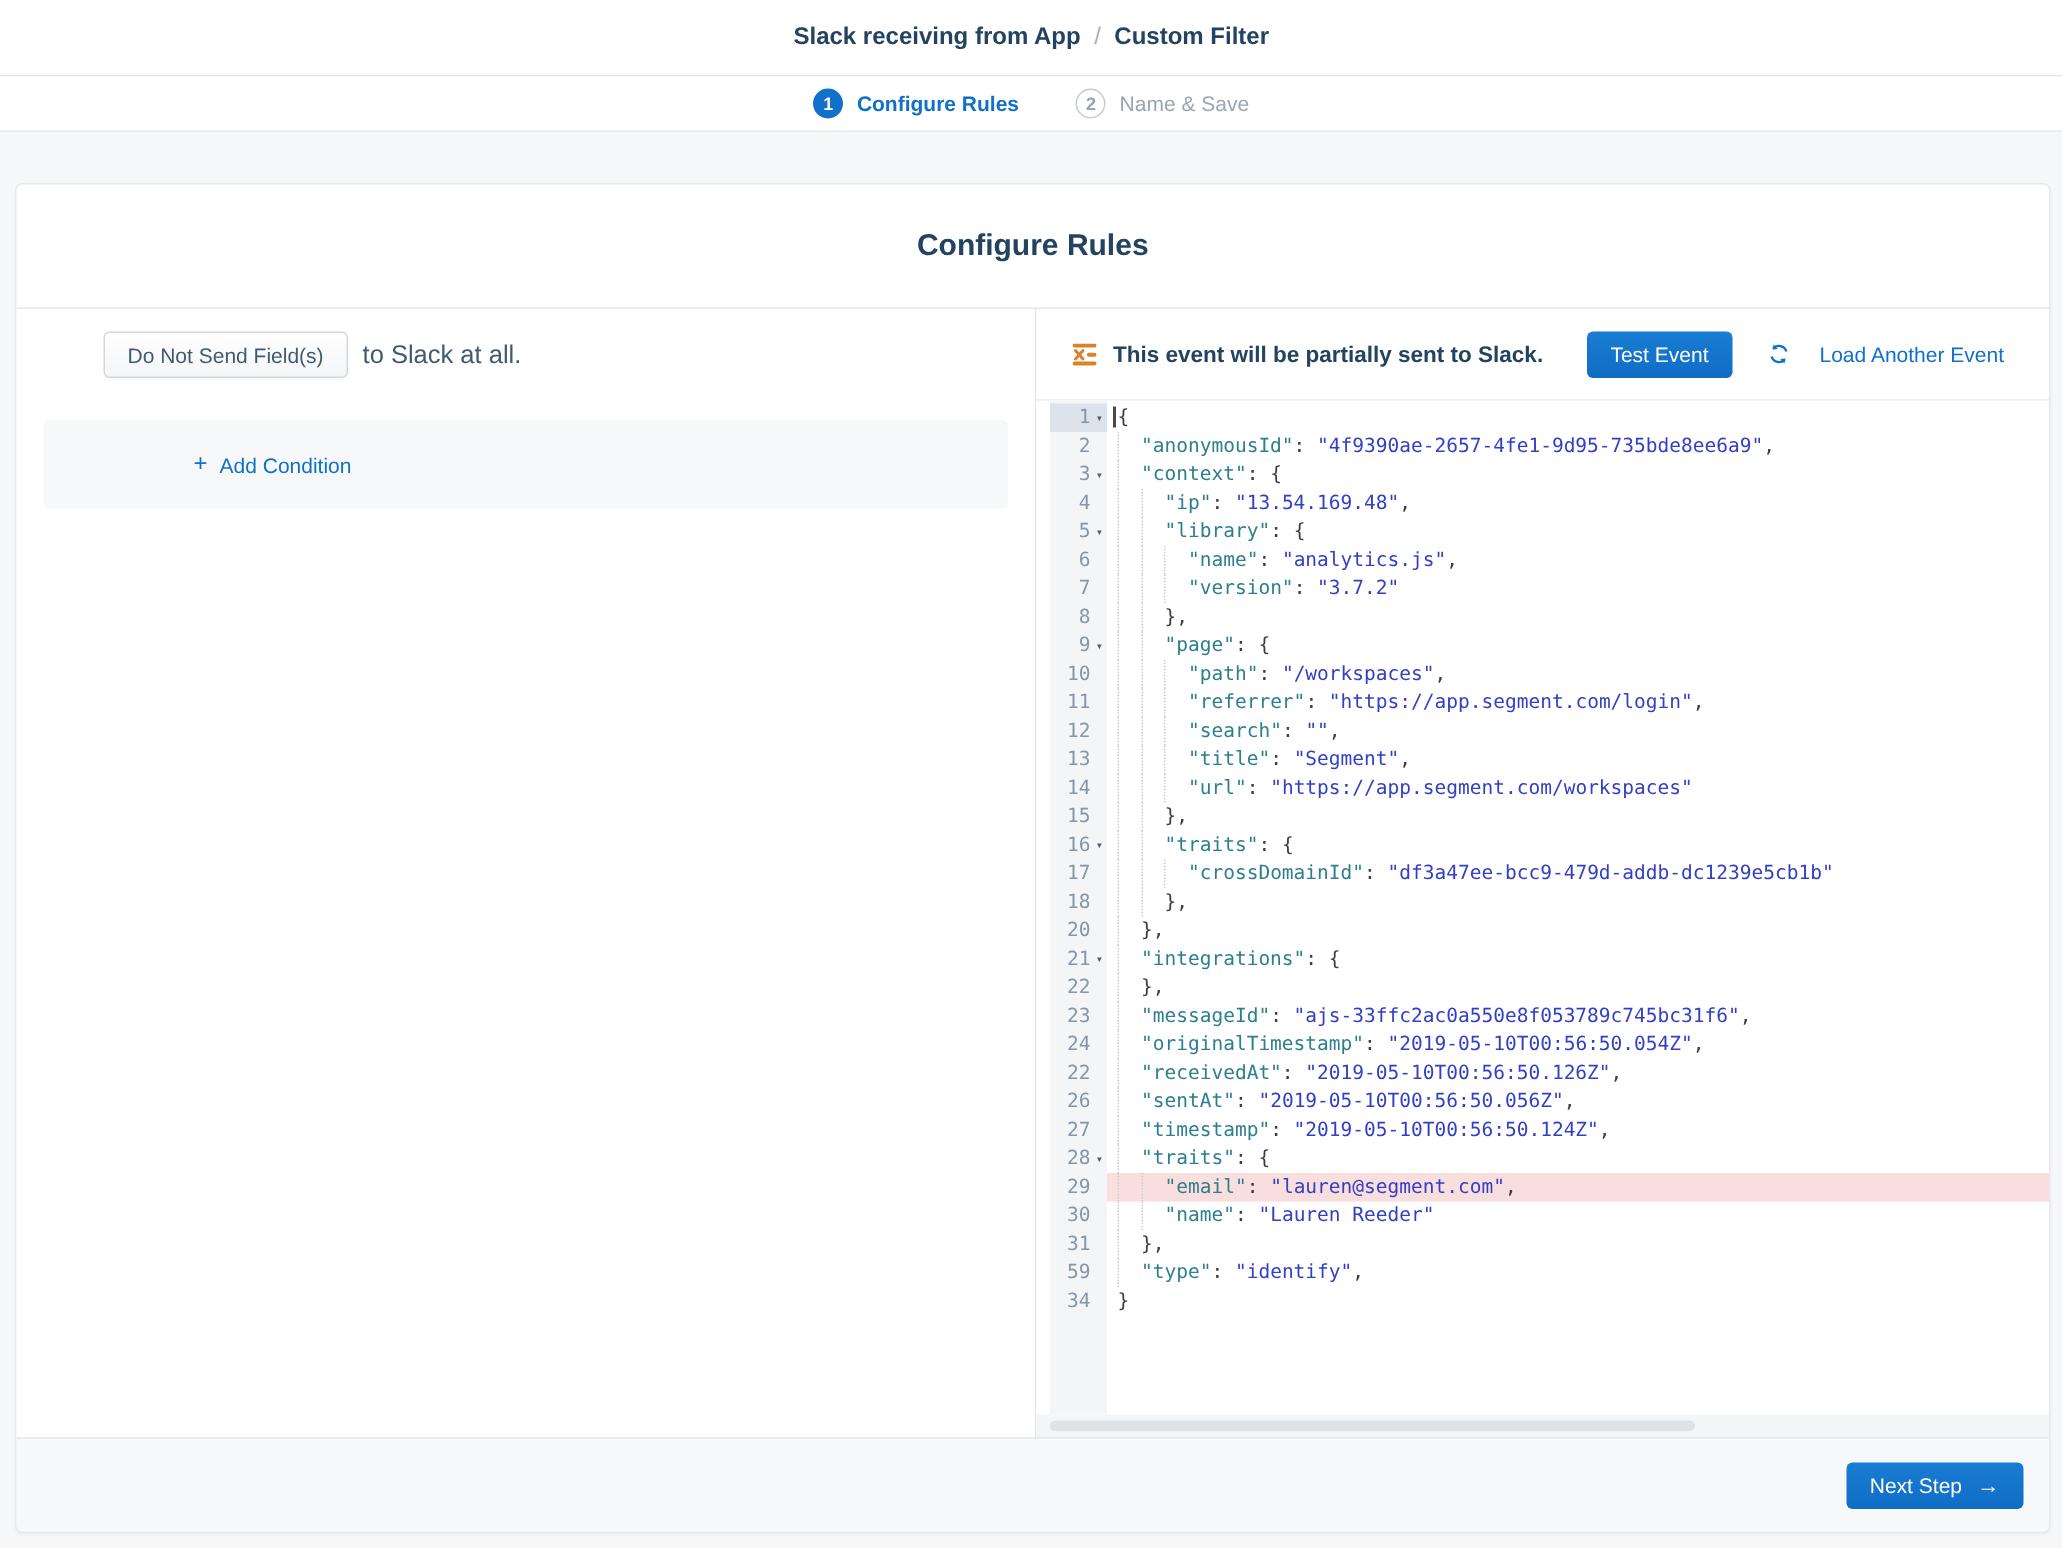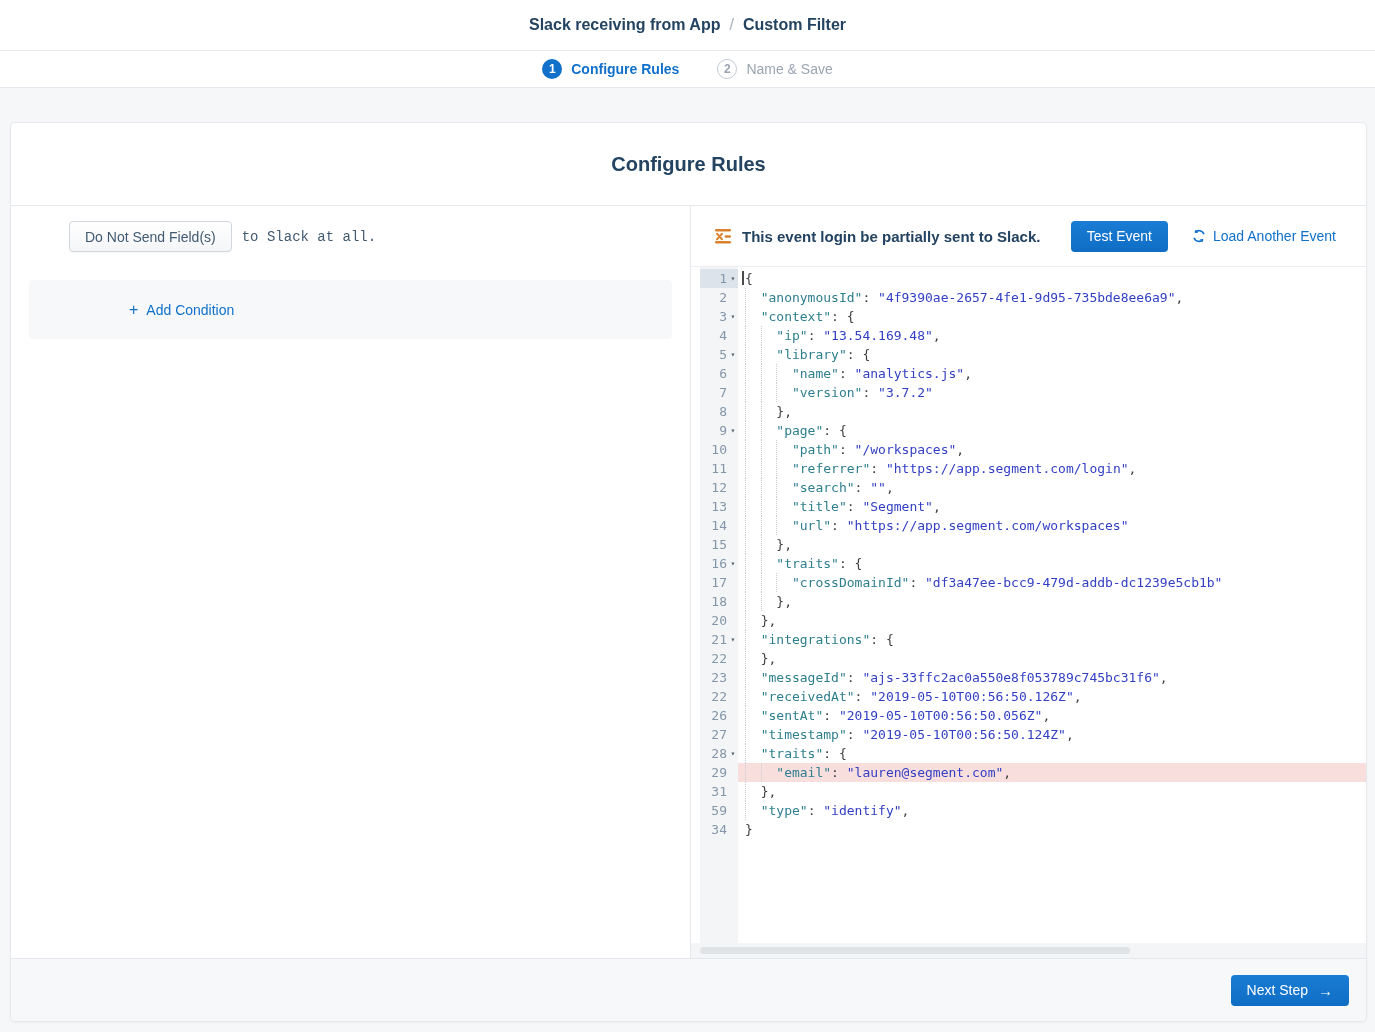--- a/index.html
+++ b/index.html
@@ -31,37 +31,37 @@
   .card-title h1 { font-size:20px; font-weight:700; color:#234361; }
 
   .card-body { display:flex; height:752px; }
 
   
   .left-panel { width:680px; border-right:1px solid #e4e7eb; padding:15px 18px; background:#fff; }
   .rule-row { display:flex; align-items:center; gap:10px; }
   .chip { height:31px; display:inline-flex; align-items:center; padding:0 15px;
           background:linear-gradient(#ffffff,#f4f5f7); border:1px solid #d2d7dd; border-radius:4px;
           font-size:14px; color:#425a70; box-shadow:0 1px 1px rgba(0,0,0,0.03); cursor:pointer;margin-left:40px; }
-  .rule-suffix { font-size:14px; color:#425a70;font-family:Liberation Mono, monospace; }
+  .rule-suffix { font-size:17px; color:#425a70; }
   .add-box { margin-top:28px; height:59px; background:#f7f8fa; border-radius:4px;
              display:flex; align-items:center; padding-left:100px; }
   .add-link { display:inline-flex; align-items:center; gap:8px; color:#1070ca; font-size:14px;
               font-weight:500; cursor:pointer; }
   .plus { font-size:16px; font-weight:400; line-height:1; }
 
   
   .right-panel { flex:1; display:flex; flex-direction:column; background:#fff; min-width:0; }
   .preview-header { height:61px; display:flex; align-items:center; padding:0 16px 0 24px;
                     border-bottom:1px solid #eceef1; }
   .status-text { font-size:15px; font-weight:700; color:#234361; margin-left:10px; flex:1; }
   .btn-primary { background:#1373cc; background:linear-gradient(#1a7cd4,#0f6dc4); color:#fff;
                  border:none; border-radius:4px; height:31px; padding:0 16px; font-size:14px;
                  font-weight:500; font-family:"Liberation Sans",sans-serif; cursor:pointer;
                  display:inline-flex; align-items:center; }
-  .load-link { display:inline-flex; align-items:center; gap:7px; color:#1070ca; font-size:14px;
+  .load-link { display:inline-flex; align-items:center; gap:20px; color:#1070ca; font-size:14px;
                font-weight:500; margin-left:24px; margin-right:14px; cursor:pointer; white-space:nowrap;text-align:center; }
 
   
   .editor { position:relative; height:676px; overflow:hidden; padding-top:2px; }
   .gutter-bg { position:absolute; left:9px; top:0; bottom:0; width:38px; background:#f4f5f6; }
   .ed-row { display:flex; height:19px; line-height:19px; margin-left:9px; position:relative;
             font-family:"DejaVu Sans Mono", monospace; font-size:13px; }
   .ed-gutter-cell { width:38px; flex:none; text-align:right; padding-right:11px; color:#8496a9;
                     position:relative; z-index:1; }
   .ed-gutter-cell.active { background:#dde3ea; }
@@ -131,21 +131,21 @@
     <div class="right-panel">
       <div class="preview-header">
         <span>
           <svg width="17" height="15" viewBox="0 0 17 15">
             <rect x="0" y="0" width="16" height="2.6" rx="1.3" fill="#d9822b"></rect>
             <rect x="0" y="12" width="16" height="2.6" rx="1.3" fill="#d9822b"></rect>
             <path d="M2 4.7 L7 10.3 M7 4.7 L2 10.3" stroke="#d9822b" stroke-width="2" stroke-linecap="round" fill="none"></path>
             <rect x="9.6" y="6.2" width="6.4" height="2.6" rx="1.3" fill="#d9822b"></rect>
           </svg>
         </span>
-        <span class="status-text">This event login be partially sent to Slack.</span>
+        <span class="status-text">This event will be partially sent to Slack.</span>
         <button class="btn-primary">Test Event</button>
         <span class="load-link">
           <span>
             <svg width="14" height="14" viewBox="0 0 16 16" fill="none">
               <path d="M13.6 6.1 A 5.9 5.9 0 0 0 3.4 4.0" stroke="#1070ca" stroke-width="1.8"></path>
               <path d="M2.4 9.9 A 5.9 5.9 0 0 0 12.6 12.0" stroke="#1070ca" stroke-width="1.8"></path>
               <path d="M3.8 0.8 L3.3 4.6 L7.0 4.2 Z" fill="#1070ca"></path>
               <path d="M12.2 15.2 L12.7 11.4 L9.0 11.8 Z" fill="#1070ca"></path>
             </svg>
           </span>
@@ -238,38 +238,46 @@
             </div>
             <div class="ed-row">
               <div class="ed-gutter-cell"><span>22</span></div>
               <div class="ed-code"><span class="code-text"><span class="guide" style="left: 0ch;"></span><span class="tok-punct">  },</span></span></div>
             </div>
             <div class="ed-row">
               <div class="ed-gutter-cell"><span>23</span></div>
               <div class="ed-code"><span class="code-text"><span class="guide" style="left: 0ch;"></span><span class="tok-punct">  </span><span class="tok-key">"messageId"</span><span class="tok-punct">: </span><span class="tok-val">"ajs-33ffc2ac0a550e8f053789c745bc31f6"</span><span class="tok-punct">,</span></span></div>
             </div>
             <div class="ed-row">
+              <div class="ed-gutter-cell"><span>24</span></div>
+              <div class="ed-code"><span class="code-text"><span class="guide" style="left: 0ch;"></span><span class="tok-punct">  </span><span class="tok-key">"originalTimestamp"</span><span class="tok-punct">: </span><span class="tok-val">"2019-05-10T00:56:50.054Z"</span><span class="tok-punct">,</span></span></div>
+            </div>
+            <div class="ed-row">
               <div class="ed-gutter-cell"><span>22</span></div>
               <div class="ed-code"><span class="code-text"><span class="guide" style="left: 0ch;"></span><span class="tok-punct">  </span><span class="tok-key">"receivedAt"</span><span class="tok-punct">: </span><span class="tok-val">"2019-05-10T00:56:50.126Z"</span><span class="tok-punct">,</span></span></div>
             </div>
             <div class="ed-row">
               <div class="ed-gutter-cell"><span>26</span></div>
               <div class="ed-code"><span class="code-text"><span class="guide" style="left: 0ch;"></span><span class="tok-punct">  </span><span class="tok-key">"sentAt"</span><span class="tok-punct">: </span><span class="tok-val">"2019-05-10T00:56:50.056Z"</span><span class="tok-punct">,</span></span></div>
             </div>
             <div class="ed-row">
               <div class="ed-gutter-cell"><span>27</span></div>
               <div class="ed-code"><span class="code-text"><span class="guide" style="left: 0ch;"></span><span class="tok-punct">  </span><span class="tok-key">"timestamp"</span><span class="tok-punct">: </span><span class="tok-val">"2019-05-10T00:56:50.124Z"</span><span class="tok-punct">,</span></span></div>
             </div>
             <div class="ed-row">
               <div class="ed-gutter-cell"><span>28</span><span class="fold">▾</span></div>
               <div class="ed-code"><span class="code-text"><span class="guide" style="left: 0ch;"></span><span class="tok-punct">  </span><span class="tok-key">"traits"</span><span class="tok-punct">: {</span></span></div>
             </div>
             <div class="ed-row">
               <div class="ed-gutter-cell"><span>29</span></div>
               <div class="ed-code hl"><span class="code-text"><span class="guide" style="left: 0ch;"></span><span class="guide" style="left: 2ch;"></span><span class="tok-punct">    </span><span class="tok-key">"email"</span><span class="tok-punct">: </span><span class="tok-val">"lauren@segment.com"</span><span class="tok-punct">,</span></span></div>
+            </div>
+            <div class="ed-row">
+              <div class="ed-gutter-cell"><span>30</span></div>
+              <div class="ed-code"><span class="code-text"><span class="guide" style="left: 0ch;"></span><span class="guide" style="left: 2ch;"></span><span class="tok-punct">    </span><span class="tok-key">"name"</span><span class="tok-punct">: </span><span class="tok-val">"Lauren Reeder"</span></span></div>
             </div>
             <div class="ed-row">
               <div class="ed-gutter-cell"><span>31</span></div>
               <div class="ed-code"><span class="code-text"><span class="guide" style="left: 0ch;"></span><span class="tok-punct">  },</span></span></div>
             </div>
             <div class="ed-row">
               <div class="ed-gutter-cell"><span>59</span></div>
               <div class="ed-code"><span class="code-text"><span class="guide" style="left: 0ch;"></span><span class="tok-punct">  </span><span class="tok-key">"type"</span><span class="tok-punct">: </span><span class="tok-val">"identify"</span><span class="tok-punct">,</span></span></div>
             </div>
             <div class="ed-row">

